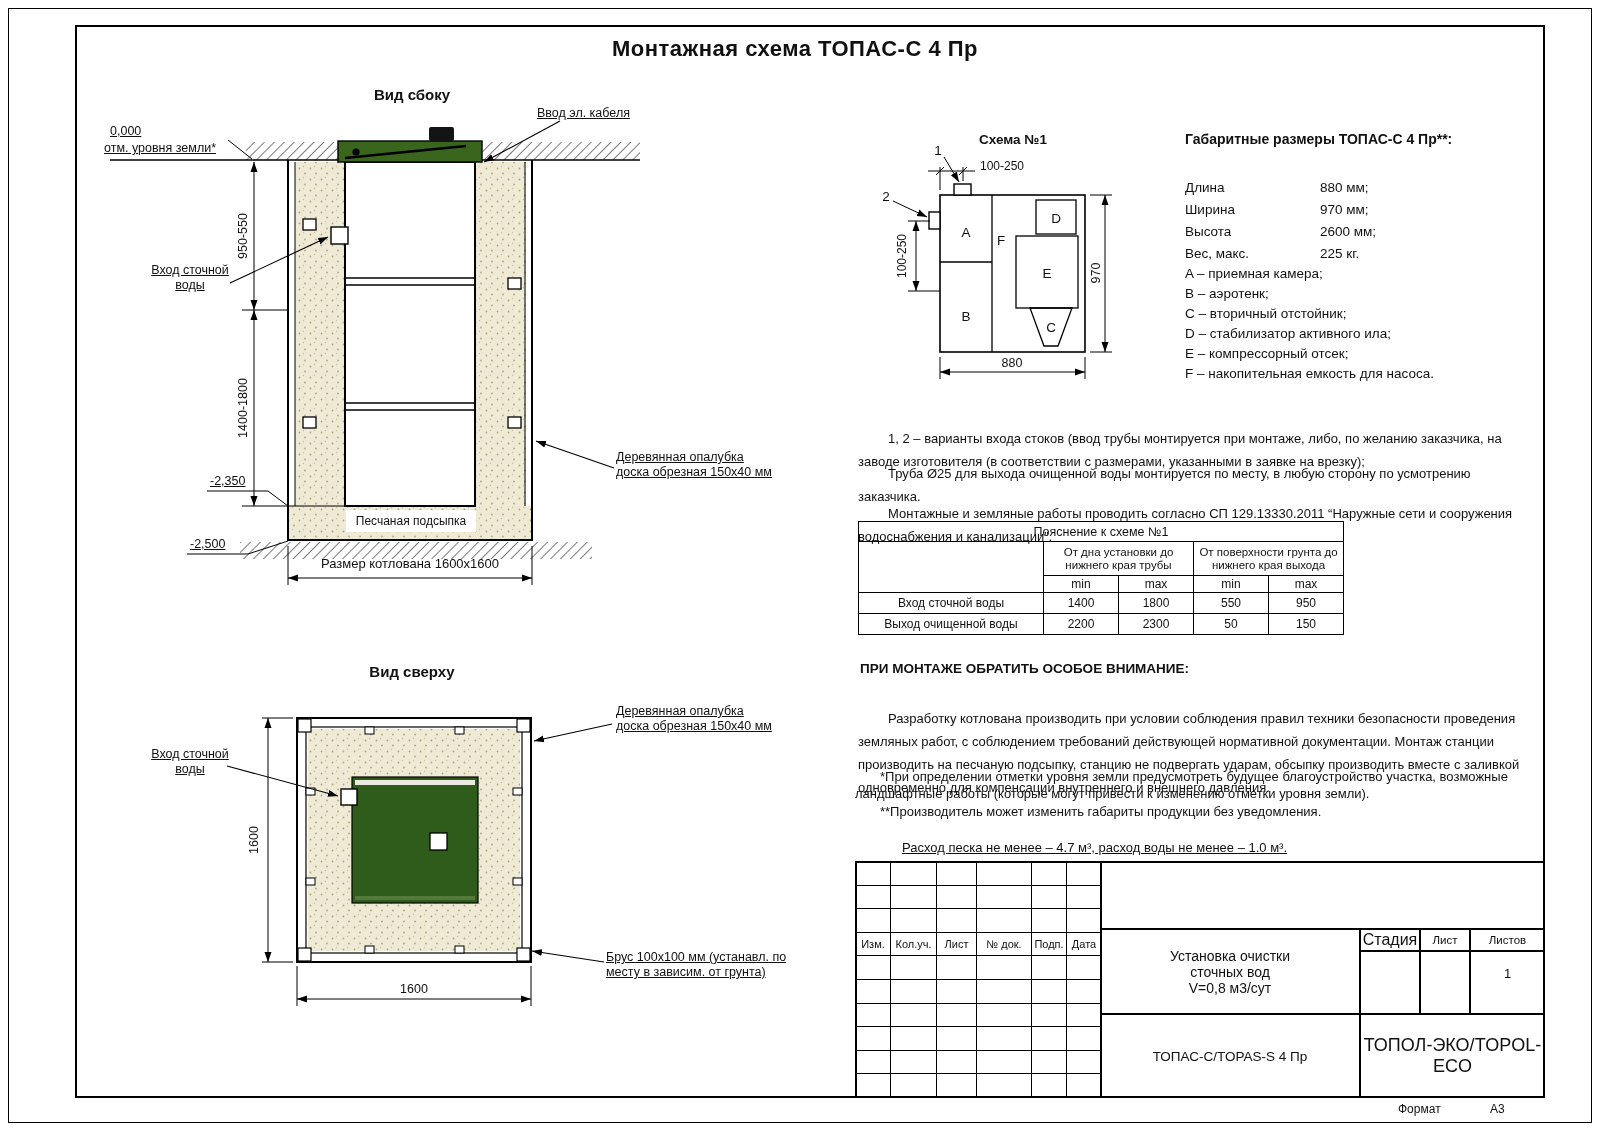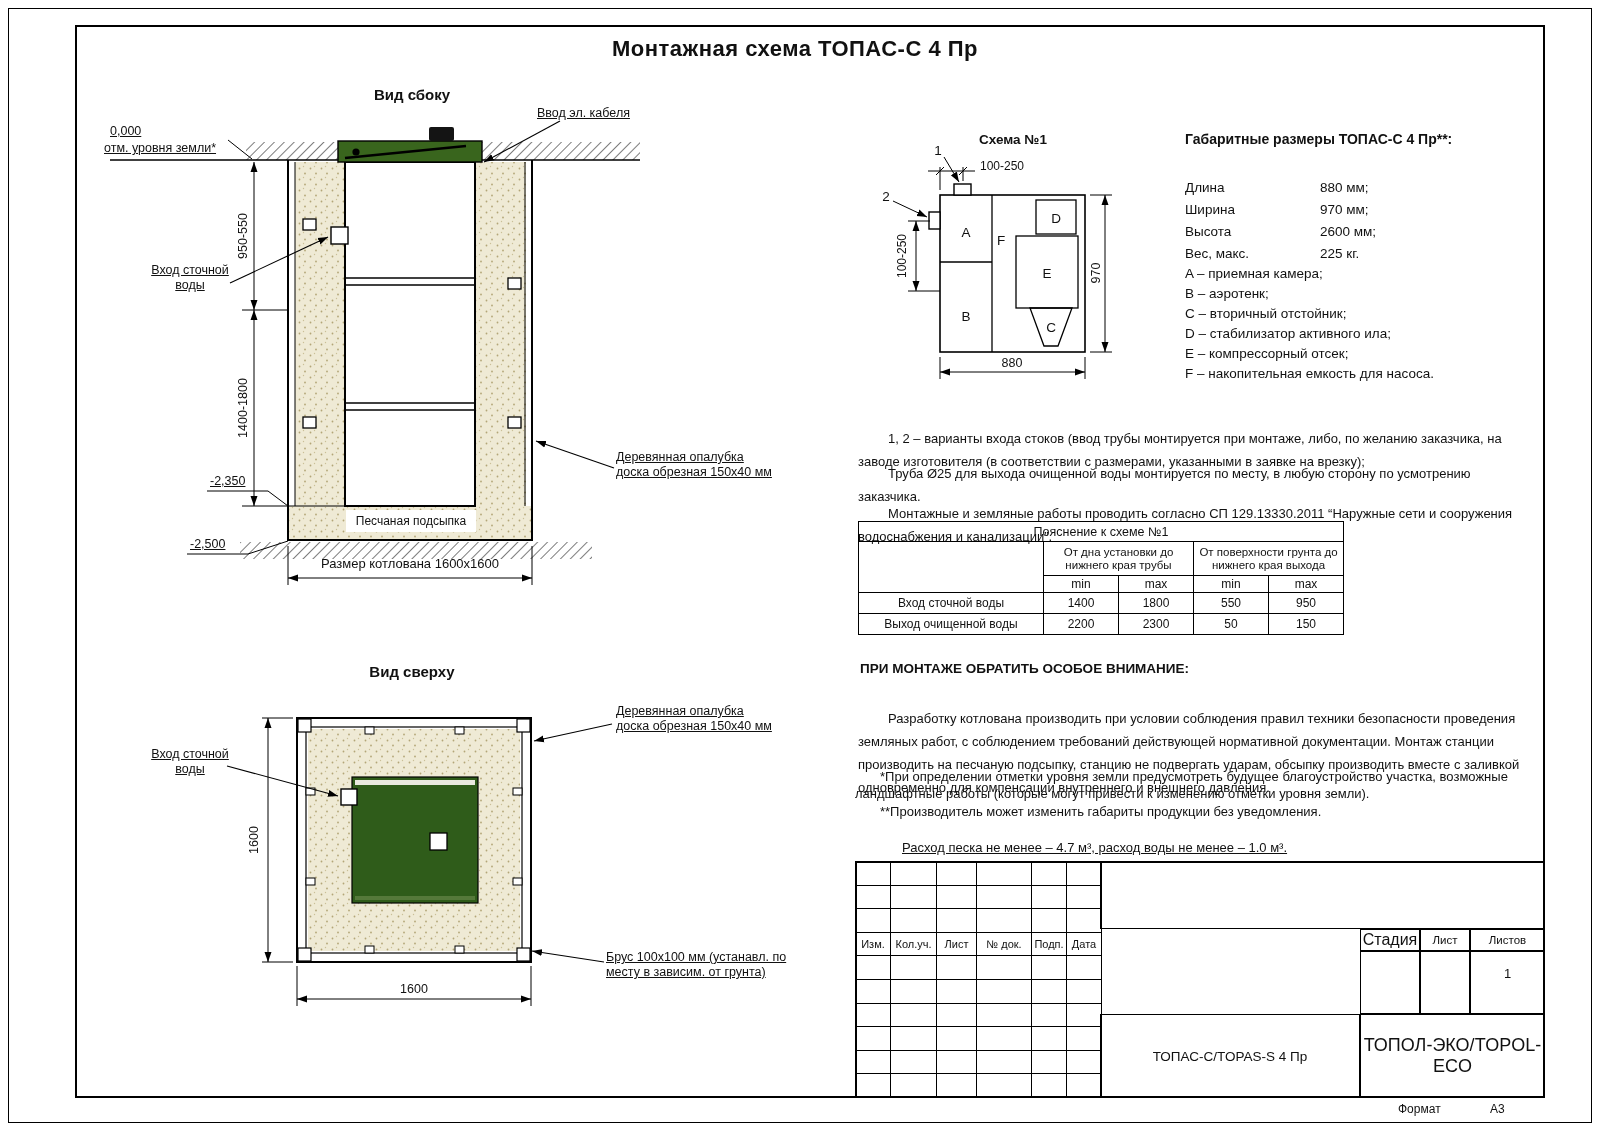--- a/index.html
+++ b/index.html
@@ -366,20 +366,25 @@
           <td></td>
           <td></td>
           <td></td>
           <td></td>
           <td></td>
           <td></td>
         </tr>
   </tbody>
     </table>
   <div class="tb-cell" style="left:1100px; top:861px; width:445px; height:68px;"></div>
+  <div class="tb-cell" style="left:1100px; top:929px; width:260px; height:85px;">
+    <span class="doc-title">Установка очистки
+сточных вод
+V=0,8 м3/сут</span>
+  </div>
   <div class="tb-cell" style="left:1360px; top:929px; width:60px; height:22px; font-size:16px;">Стадия</div>
   <div class="tb-cell" style="left:1420px; top:929px; width:50px; height:22px; font-size:11.5px;">Лист</div>
   <div class="tb-cell" style="left:1470px; top:929px; width:75px; height:22px; font-size:11.5px;">Листов</div>
   <div class="tb-cell" style="left:1360px; top:951px; width:60px; height:63px;"></div>
   <div class="tb-cell" style="left:1420px; top:951px; width:50px; height:63px;"></div>
   <div class="tb-cell" style="left:1470px; top:951px; width:75px; height:63px; font-size:13px; align-items:flex-start; padding-top:14px;">1</div>
   <div class="tb-cell" style="left:1100px; top:1014px; width:260px; height:84px; font-size:13.5px;">ТОПАС-С/TOPAS-S 4 Пр</div>
   <div class="tb-cell" style="left:1360px; top:1014px; width:185px; height:84px; font-size:18px;">ТОПОЛ-ЭКО/TOPOL-ECO</div>
 
   <div class="fmt" style="left:1398px; top:1102px;">Формат</div>

